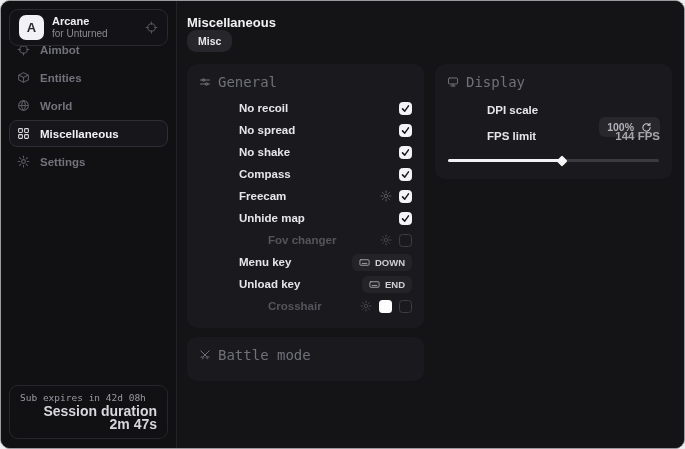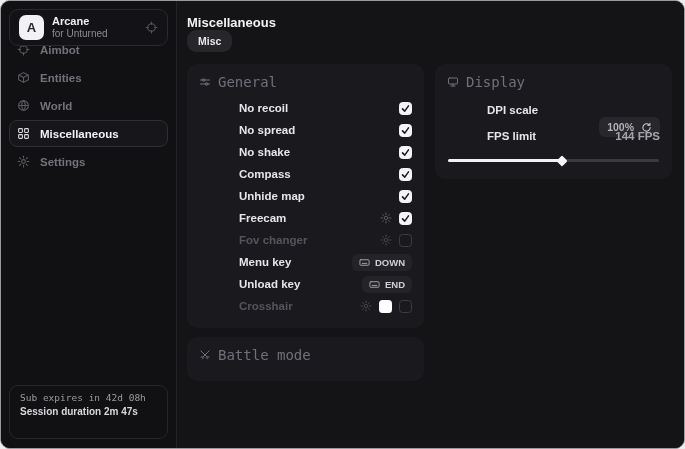--- a/index.html
+++ b/index.html
@@ -54,21 +54,21 @@
   .nav-item.active {
     color: #f2f2f4; background: #17171b; border-color: #2e2e34;
   }
   .nav-item.active .nicon { color: #d8d8dc; }
   .sub-card {
     position: absolute; left: 8px; right: 8px; bottom: 9px; height: 54px;
     border: 1px solid #26262b; border-radius: 9px;
     padding: 5px 10px;
   }
   .sub-line1 { font-family: "DejaVu Sans Mono", monospace; font-size: 9.5px; color: #9a9aa2; line-height: 14px; }
-  .sub-line2 { font-size: 10px; font-weight: 600; color: #d8d8dc; line-height: 13px; }
+  .sub-line2 { font-size: 14px; font-weight: 600; color: #d8d8dc; line-height: 13px; text-align: right; }
   
   .main { position: absolute; left: 177px; right: 0; top: 0; bottom: 0; background: #141417; padding: 14px 14px 0 9px; }
   .page-title { font-size: 13px; font-weight: 700; color: #f2f2f4; }
   .tab {
     display: inline-flex; 
     padding: 5px 11px; background: #26262b; border-radius: 9px;
     font-size: 10.5px; font-weight: 700; color: #e8e8ea; cursor: pointer;
   }
   .columns { display: flex; gap: 11px; margin-top: 12px; align-items: flex-start; }
   .col { width: 237px; display: flex; flex-direction: column; gap: 9px; }
@@ -77,21 +77,21 @@
     padding: 10px 12px 11px;
   }
   .panel-head {
     display: flex; align-items: center; gap: 7px;
     font-family: "DejaVu Sans Mono", monospace;
     font-size: 14px; color: #70707a; margin-bottom: 7px;
   }
   .panel-head .picon { display: flex; color: #70707a; }
   .row { height: 22px; display: flex; align-items: center; }
   .row-lbl { font-size: 11.5px; font-weight: 600; color: #e6e6ea; padding-left: 40px; }
-  .row.dim .row-lbl { color: #54545c; }
+  .row.dim .row-lbl { color: #54545c; margin-left: 29px; }
   .ctrls { margin-left: auto; display: flex; align-items: center; gap: 7px; }
   .gear-ctl { display: flex; color: #5a5a62; cursor: pointer; }
   .row.dim .gear-ctl { color: #46464d; }
   .checkbox {
     width: 13px; height: 13px; border-radius: 3.5px;
     border: 1px solid #3c3c43; background: transparent;
     display: flex; align-items: center; justify-content: center; cursor: pointer;
   }
   .checkbox svg { visibility: hidden; }
   .checkbox.checked { background: #f4f4f6; border-color: #f4f4f6; }
@@ -267,44 +267,44 @@
             <span class="row-lbl">Compass</span>
             <span class="ctrls">
                 <span class="checkbox checked">
                   <svg width="9" height="9" viewBox="0 0 24 24" fill="none" stroke="#1a1a1c" stroke-width="4" stroke-linecap="round" stroke-linejoin="round">
                     <polyline points="4 13 10 19 20 5"></polyline>
                   </svg>
                 </span>
               </span>
           </div>
           <div class="row">
-            <span class="row-lbl">Unhide map</span>
-            <span class="ctrls">
-                <span class="checkbox checked">
-                  <svg width="9" height="9" viewBox="0 0 24 24" fill="none" stroke="#1a1a1c" stroke-width="4" stroke-linecap="round" stroke-linejoin="round">
-                    <polyline points="4 13 10 19 20 5"></polyline>
-                  </svg>
-                </span>
-              </span>
-          </div>
-          <div class="row">
             <span class="row-lbl">Freecam</span>
             <span class="ctrls">
               <span class="gear-ctl">
                   <svg width="12" height="12" viewBox="0 0 24 24" fill="none" stroke="currentColor" stroke-width="2" stroke-linecap="round">
                     <circle cx="12" cy="12" r="3.5"></circle>
                     <path d="M12 2v3M12 19v3M2 12h3M19 12h3M4.9 4.9l2.1 2.1M17 17l2.1 2.1M19.1 4.9L17 7M7 17l-2.1 2.1"></path>
                   </svg>
                 </span>
               <span class="checkbox checked">
                   <svg width="9" height="9" viewBox="0 0 24 24" fill="none" stroke="#1a1a1c" stroke-width="4" stroke-linecap="round" stroke-linejoin="round">
                     <polyline points="4 13 10 19 20 5"></polyline>
                   </svg>
                 </span>
             </span>
+          </div>
+          <div class="row">
+            <span class="row-lbl">Unhide map</span>
+            <span class="ctrls">
+                <span class="checkbox checked">
+                  <svg width="9" height="9" viewBox="0 0 24 24" fill="none" stroke="#1a1a1c" stroke-width="4" stroke-linecap="round" stroke-linejoin="round">
+                    <polyline points="4 13 10 19 20 5"></polyline>
+                  </svg>
+                </span>
+              </span>
           </div>
           <div class="row dim">
             <span class="row-lbl">Fov changer</span>
             <span class="ctrls">
               <span class="gear-ctl">
                   <svg width="12" height="12" viewBox="0 0 24 24" fill="none" stroke="currentColor" stroke-width="2" stroke-linecap="round">
                     <circle cx="12" cy="12" r="3.5"></circle>
                     <path d="M12 2v3M12 19v3M2 12h3M19 12h3M4.9 4.9l2.1 2.1M17 17l2.1 2.1M19.1 4.9L17 7M7 17l-2.1 2.1"></path>
                   </svg>
                 </span>

